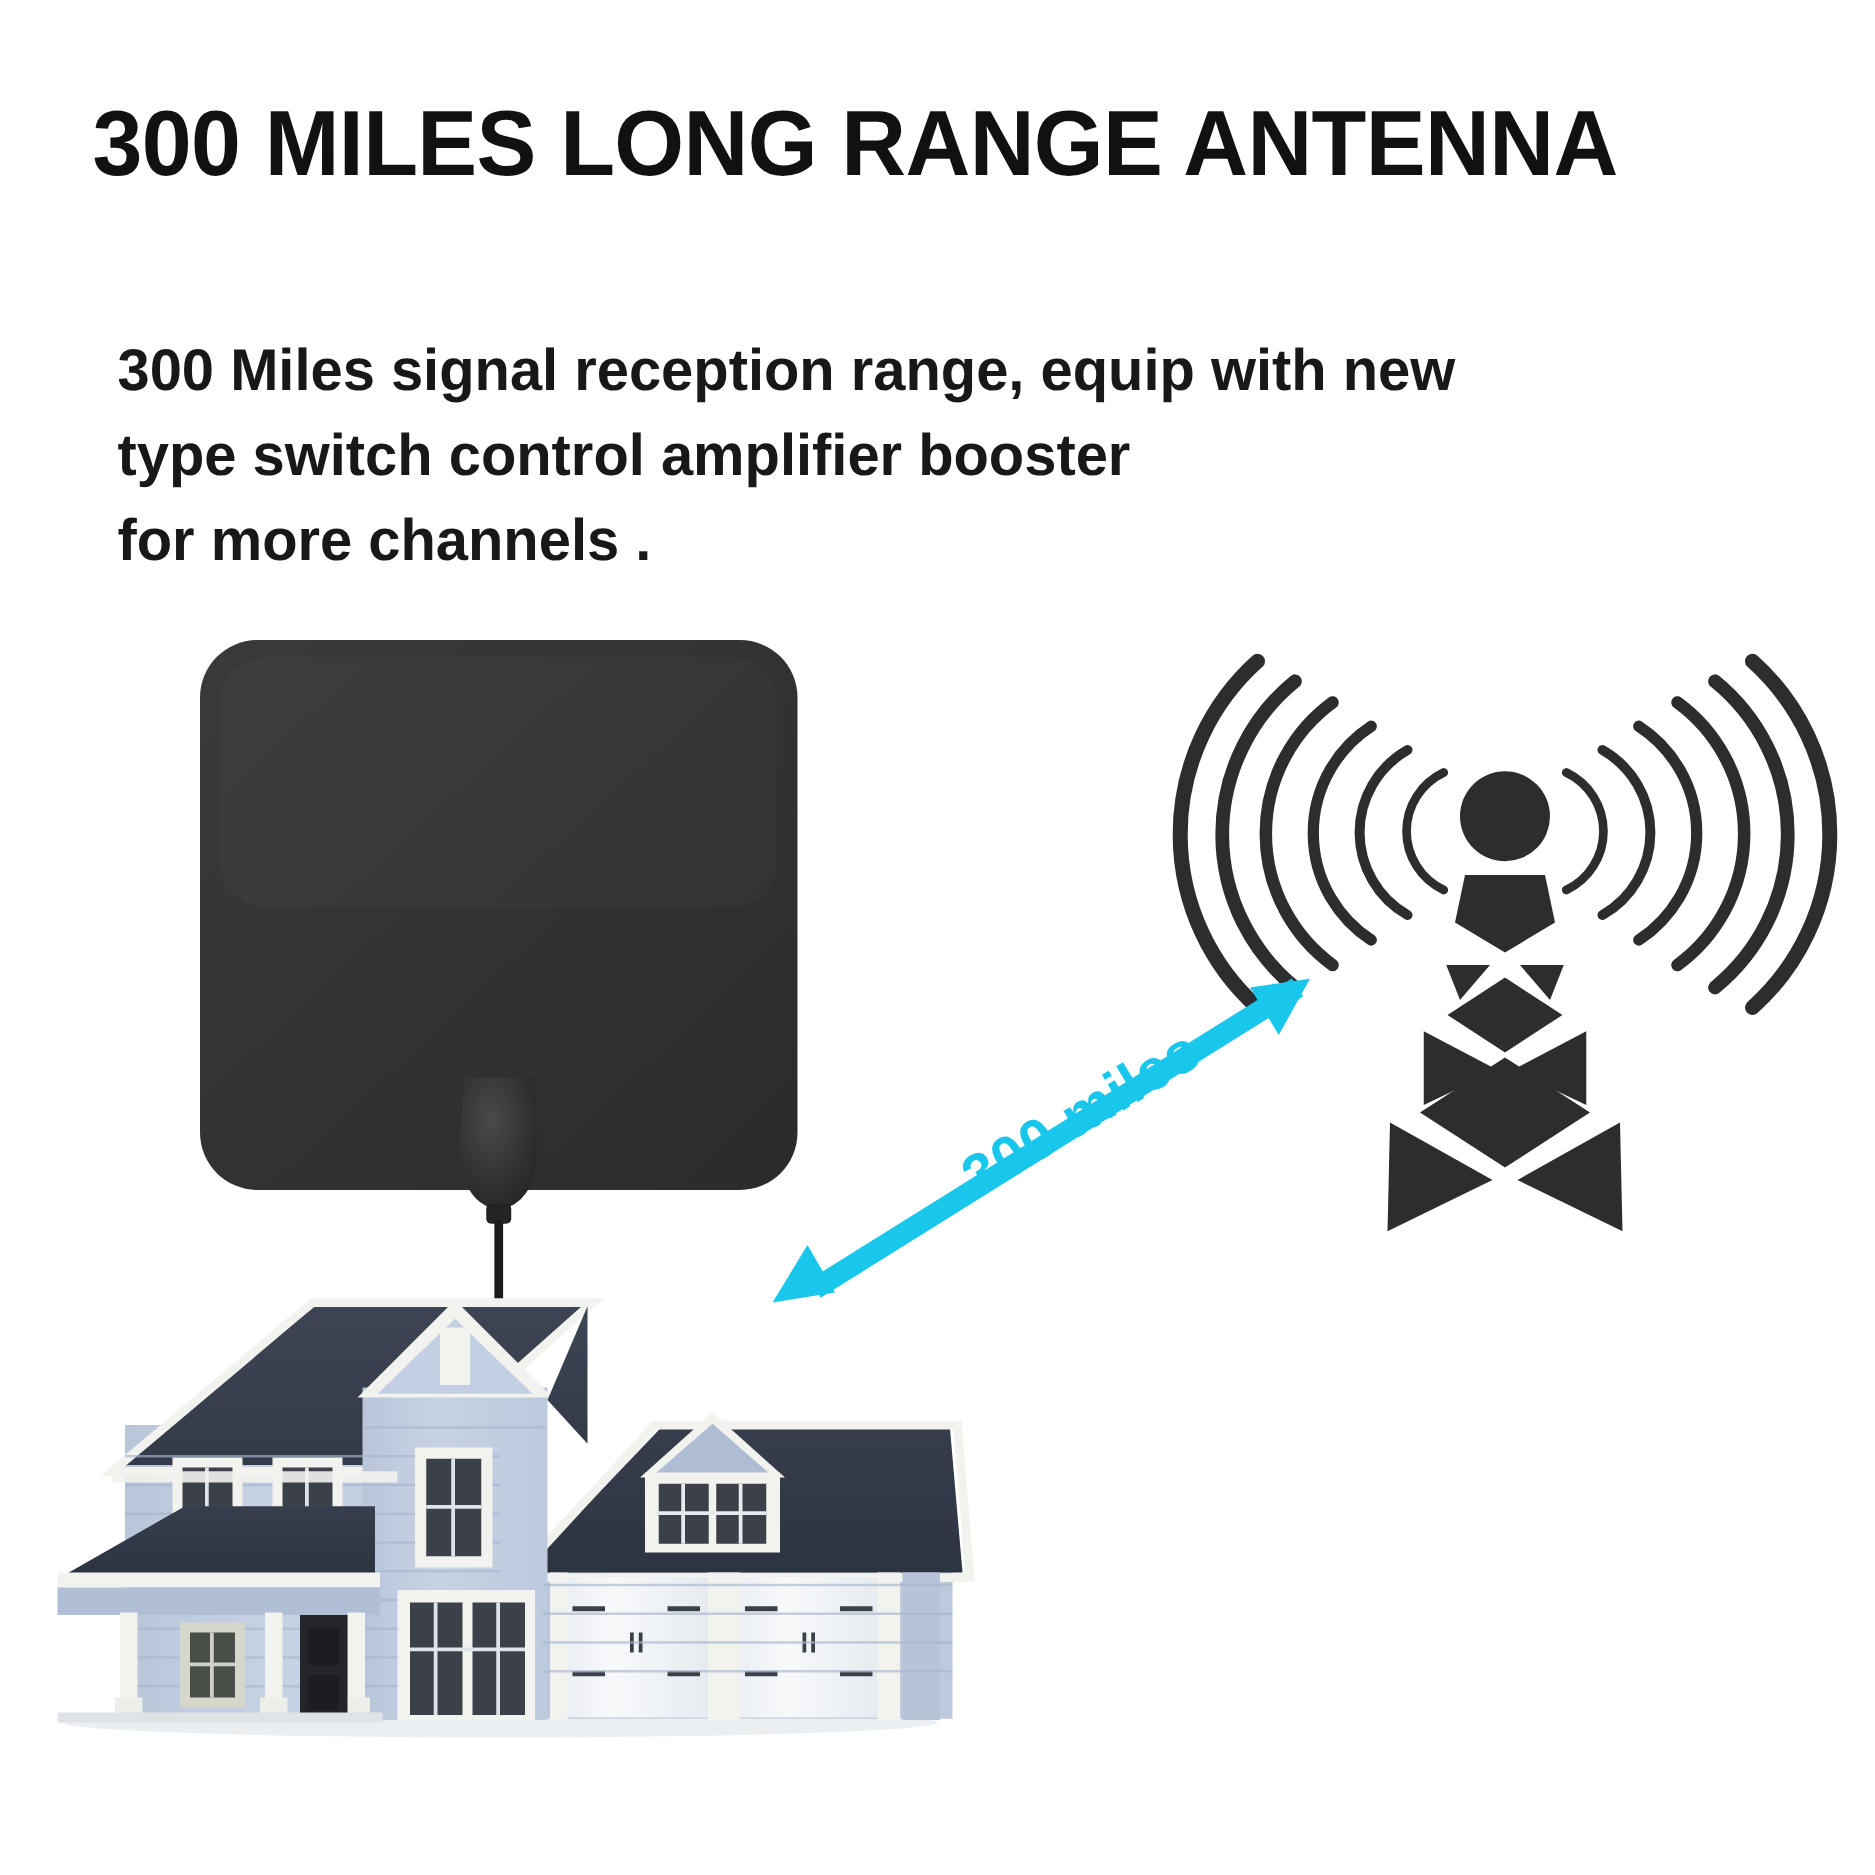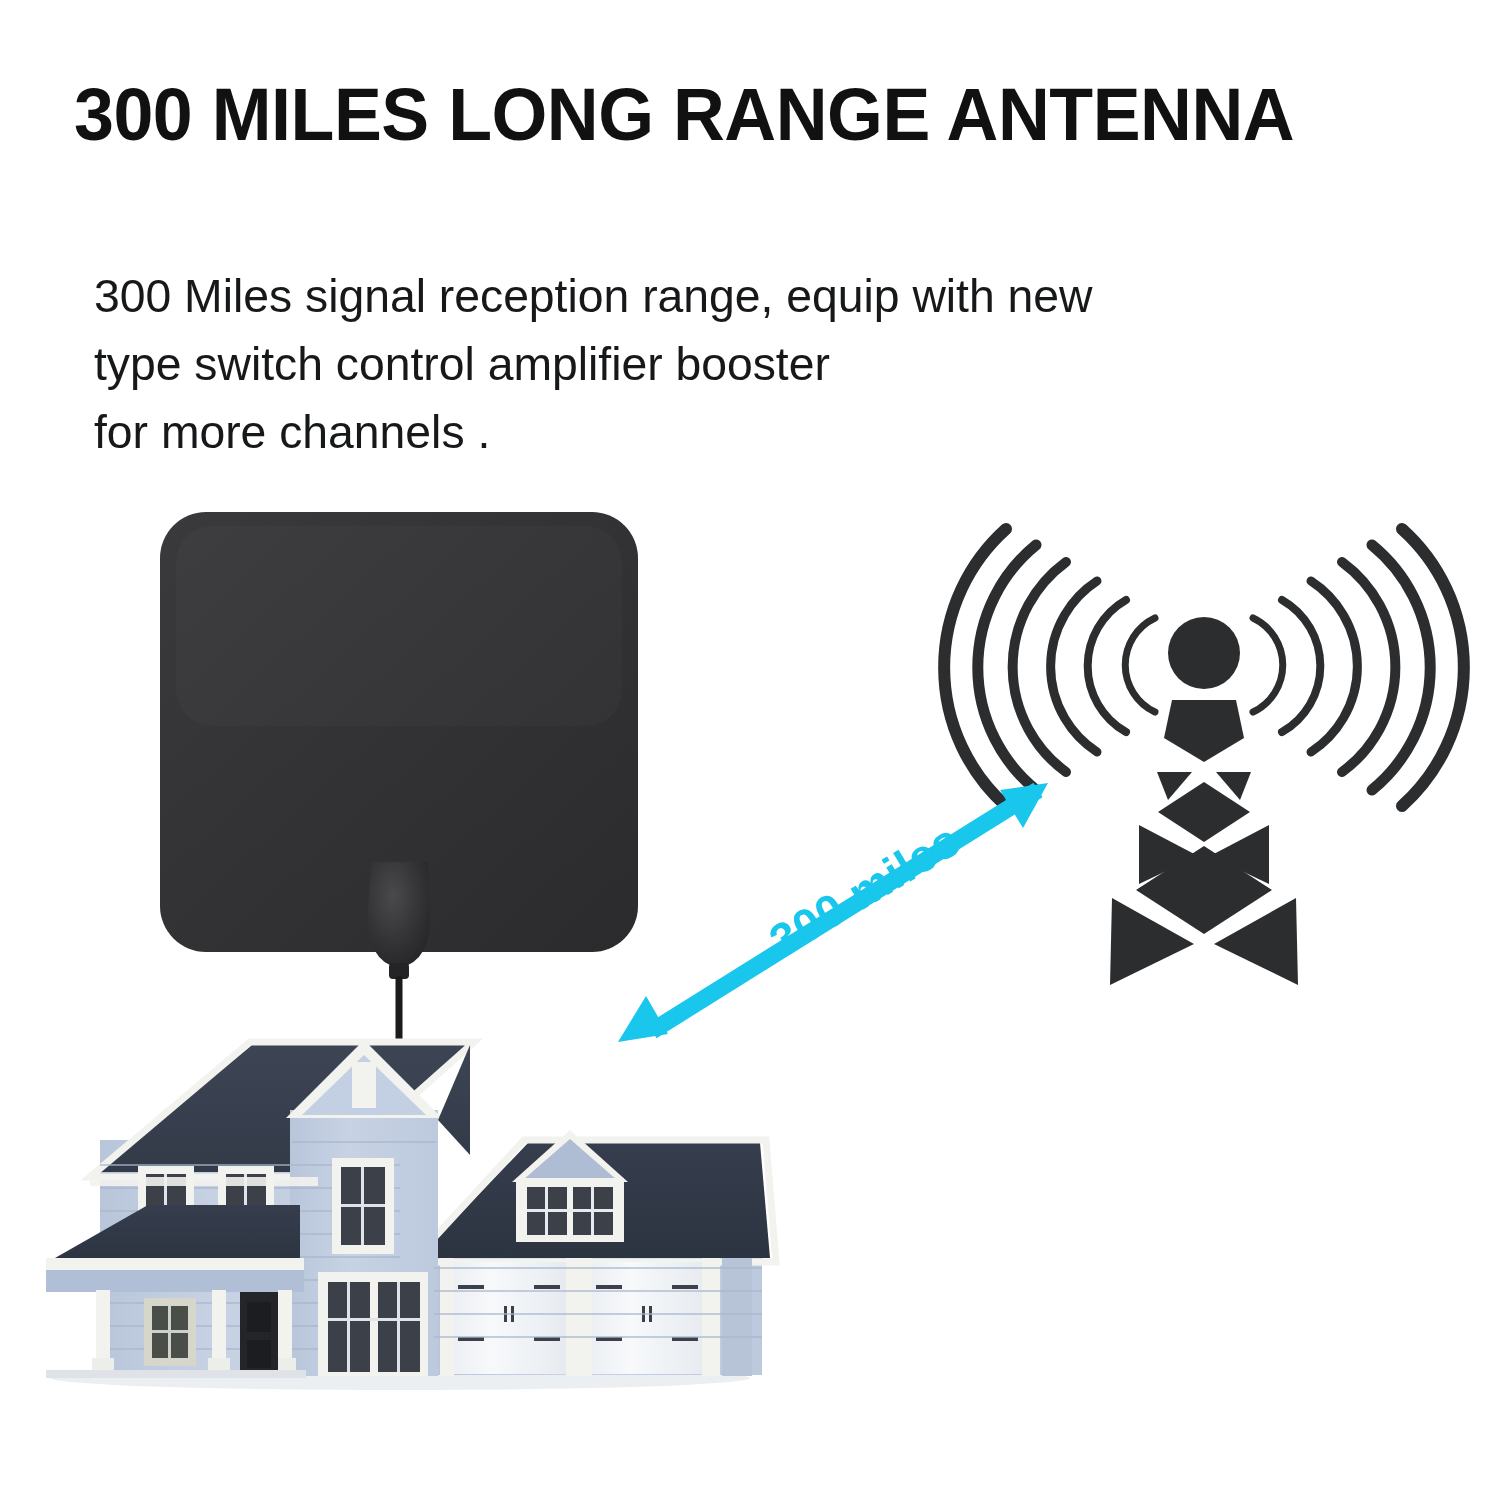--- a/index.html
+++ b/index.html
@@ -34,21 +34,21 @@
     white-space: nowrap;
   }
 
   
   #body-copy {
     position: absolute;
     left: 94px;
     top: 262px;
     width: 1330px;
     font-family: "Liberation Sans", sans-serif;
-    font-weight: 400;
+    font-weight: 700;
     font-size: 47px;
     line-height: 68px;
     color: #16181a;
   }
   #body-copy .ln {
     display: block;
     white-space: nowrap;
     transform: scaleX(0.985);
     transform-origin: left center;
   }

